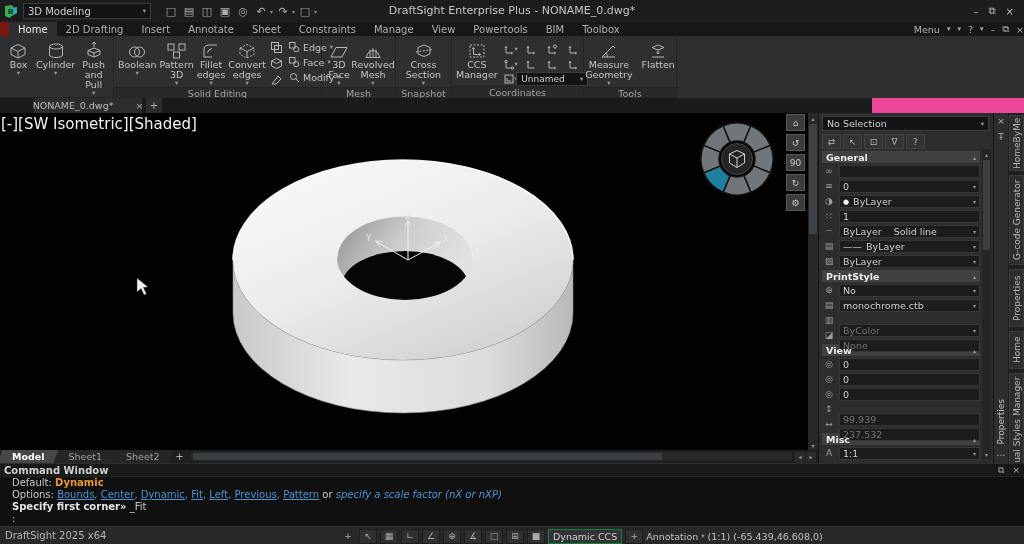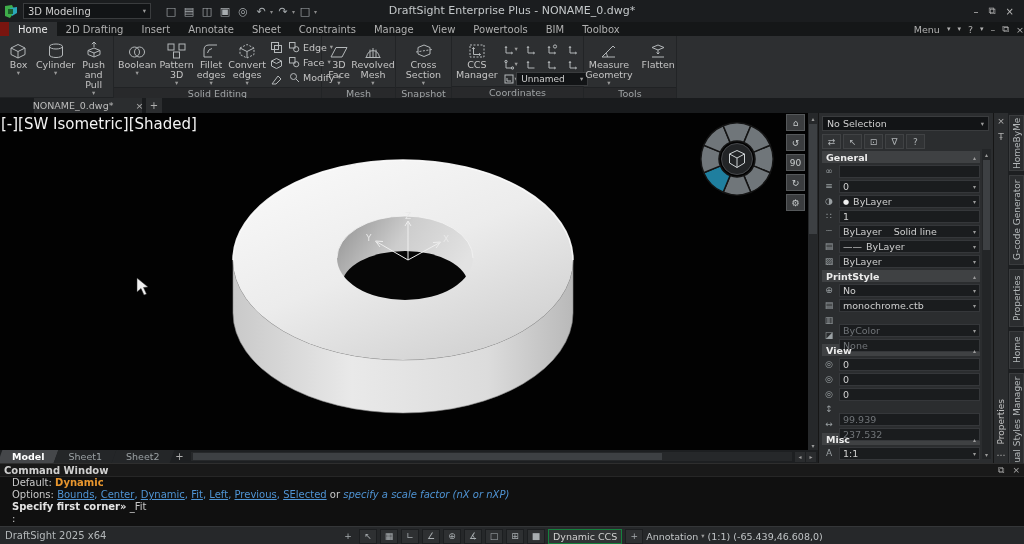--- a/index.html
+++ b/index.html
@@ -37,21 +37,21 @@
   .minicol{display:flex;flex-direction:column;gap:3px;padding:3px 2px 0;}
   .minicol svg{stroke:#b4b8ba;fill:none;}
   .efmcol{display:flex;flex-direction:column;gap:3px;padding:3px 2px 0;}
   .efm{display:flex;align-items:center;gap:3px;font-size:9.5px;color:#c4c4c4;}
   .efm svg{stroke:#b4b8ba;fill:none;}
   .coordgrid{display:grid;grid-template-columns:repeat(4,21px);grid-auto-rows:15px;padding-top:3px;align-items:center;justify-items:center;}
   .coordgrid svg{stroke:#b4b8ba;fill:none;}
   .axcell{display:flex;align-items:center;}
   #unnamed-combo{grid-column:2/5;width:62px;height:12px;font-size:9px;justify-content:space-between;}
   
-  #docrow{left:0;top:98px;width:1024px;height:15px;background:#191b1d;display:flex;align-items:stretch;}
+  #docrow{left:0;top:98px;width:872px;height:15px;background:#191b1d;display:flex;align-items:stretch;}
   #doctab{margin-left:34px;width:108px;background:#2b2d2f;display:flex;align-items:center;justify-content:center;gap:8px;font-size:9.5px;color:#bcbcbc;}
   #doctab-close{margin-left:14px;color:#b0b0b0;}
   #newtab-btn{width:16px;display:flex;align-items:center;justify-content:center;background:#2b2d2f;margin-left:4px;color:#b0b0b0;}
   
   #viewport{left:0;top:113px;width:808px;height:337px;background:#020202;overflow:hidden;}
   #vp-label{position:absolute;left:1px;top:2px;color:#f2f2f2;font-size:15px;z-index:3;}
   .vbtncol{position:absolute;left:786px;top:1px;display:flex;flex-direction:column;gap:3px;z-index:3;}
   .vbtn{width:17px;height:15px;background:#3a3c3e;border:1px solid #55585a;color:#c8cccd;font-size:9px;display:flex;align-items:center;justify-content:center;}
   
   #vscroll{left:808px;top:113px;width:10px;height:337px;background:#26282a;display:flex;flex-direction:column;align-items:center;}
@@ -733,21 +733,21 @@
       <span class="c-orange">Dynamic</span>
     </div>
     <div class="cline">
       <span>Options:</span>
       <span class="c-link">Bounds</span><span class="c-sep">, </span>
       <span class="c-link">Center</span><span class="c-sep">, </span>
       <span class="c-link">Dynamic</span><span class="c-sep">, </span>
       <span class="c-link">Fit</span><span class="c-sep">, </span>
       <span class="c-link">Left</span><span class="c-sep">, </span>
       <span class="c-link">Previous</span><span class="c-sep">, </span>
-      <span class="c-link">SElected</span>
+      <span class="c-link">Pattern</span>
       <span>or</span>
       <span class="c-it">specify a scale factor (nX or nXP)</span>
     </div>
     <div class="cline">
       <span class="c-bold">Specify first corner»</span>
       <span>_Fit</span>
     </div>
     <div class="cline">
       <span>:</span>
     </div>

